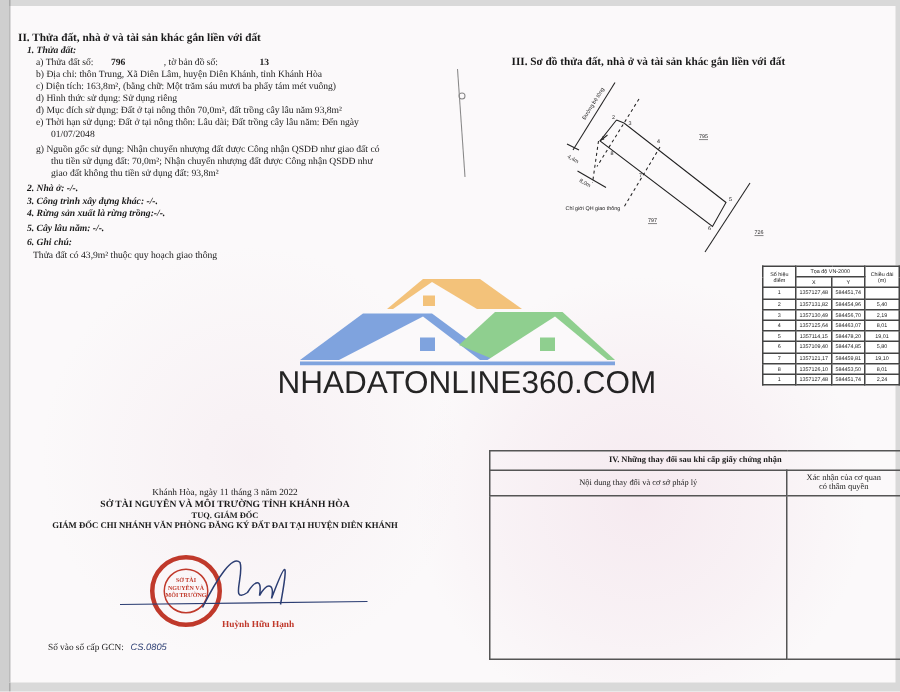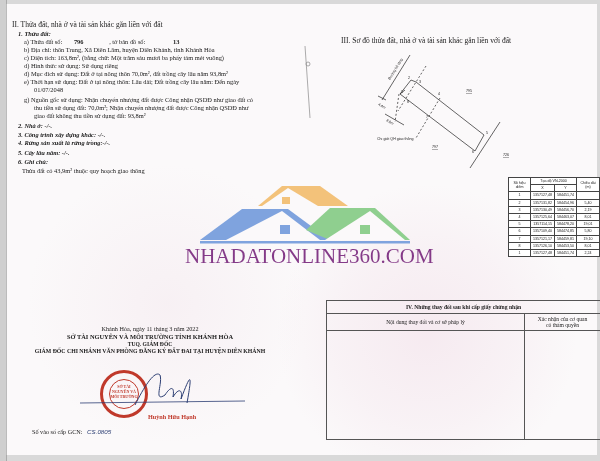--- a/index.html
+++ b/index.html
@@ -2,30 +2,30 @@
 <html><head>
 <meta charset="utf-8">
 <style>
   html,body{margin:0;padding:0;}
   body{width:600px;height:461px;background:#d9d9d9;position:relative;overflow:hidden;font-family:"Liberation Serif",serif;color:#1a1a1a;}
   .page{position:absolute;left:6px;top:4px;width:590px;height:451px;background:#fbf9fa;border-left:1px solid #bbb;}
   .left-strip{position:absolute;left:0;top:0;width:6px;height:461px;background:#cfcfcf;border-right:1px solid #aaa;}
   .pattern{position:absolute;left:0;top:0;width:100%;height:100%;pointer-events:none;
     background:radial-gradient(circle at 420px 330px, rgba(230,190,210,0.25) 0, rgba(230,190,210,0.12) 90px, transparent 150px),
                radial-gradient(circle at 160px 300px, rgba(230,200,215,0.18) 0, transparent 140px);}
-  .h2{font-weight:normal;font-size:7.5px;position:absolute;}
+  .h2{font-weight:bold;font-size:7.5px;position:absolute;}
   .line{font-size:6.4px;position:absolute;white-space:nowrap;line-height:8px;}
   .it{font-style:italic;font-weight:bold;}
   .diagram{position:absolute;left:300px;top:30px;width:296px;height:150px;}
   table.coords{position:absolute;left:508px;top:177px;border-collapse:collapse;font-family:"Liberation Sans",sans-serif;font-size:3.6px;background:#fff;}
   table.coords td,table.coords th{border:0.6px solid #444;padding:0 2px;height:6.2px;text-align:center;font-weight:normal;}
   table.changes{position:absolute;left:326px;top:300px;width:275px;border-collapse:collapse;font-size:5.6px;}
   table.changes td,table.changes th{border:0.8px solid #555;font-weight:normal;text-align:center;}
   .wm{position:absolute;left:170px;top:180px;width:250px;height:90px;}
-  .wm-text{position:absolute;left:185px;top:244px;font-family:Liberation Serif, serif;font-size:21px;color:#701a75;letter-spacing:0px;font-weight:normal;opacity:0.85;}
+  .wm-text{position:absolute;left:185px;top:244px;font-family:Liberation Sans, sans-serif;font-size:21px;color:#000000;letter-spacing:0px;font-weight:normal;opacity:0.85;}
   .center{position:absolute;text-align:center;white-space:nowrap;}
   .stamp{position:absolute;left:100px;top:370px;width:48px;height:48px;border-radius:50%;border:3px solid #c0392b;box-sizing:border-box;}
   .stamp-inner{position:absolute;left:6px;top:6px;width:30px;height:30px;border-radius:50%;border:1px solid #c0392b;font-size:4px;color:#c0392b;text-align:center;line-height:5px;padding-top:4px;box-sizing:border-box;font-weight:bold;}
 </style>
 </head>
 <body>
 
 <div class="left-strip"></div>
 <div class="page">
   <div class="pattern"></div>

